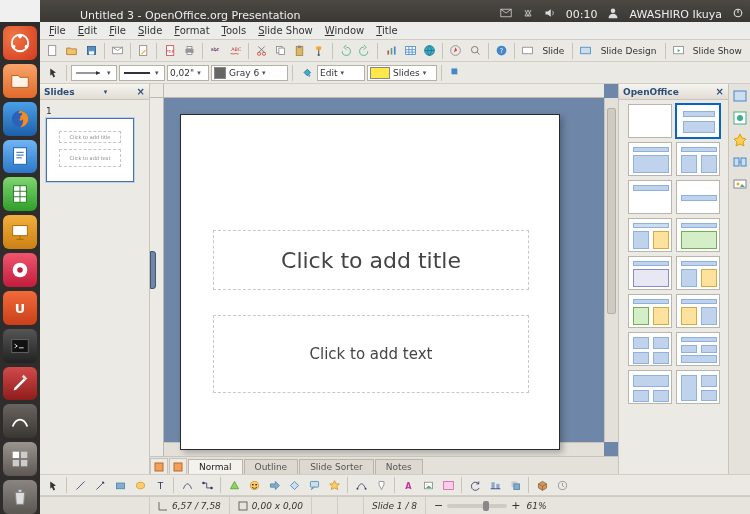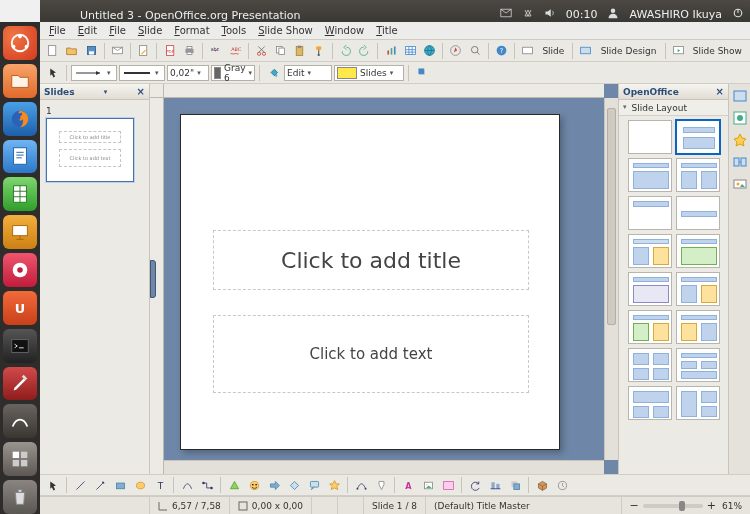--- a/index.html
+++ b/index.html
@@ -78,21 +78,21 @@
   .lay .lb { position:absolute; background:#bfd3ec; border:1px solid #8fb1db; }
 
   .sidestrip { width:22px; background:#e5e2dc; border-left:1px solid #c8c4bc; display:flex; flex-direction:column; align-items:center; padding-top:4px; gap:6px;}
   .sidestrip .si { width:16px; height:16px; }
 
   
   .drawbar { height:22px; background:#ebe9e4; border-top:1px solid #d2cec7; display:flex; align-items:center; padding:0 4px; gap:2px;}
 
   
   .statusbar { height:18px; background:#e7e4de; border-top:1px solid #cfcbc4; display:flex; align-items:center; font-size:9px; color:#333; }
-  .statusbar .cell { border-right:1px solid #cfcbc4; padding:0 8px; height:100%; display:flex; align-items:center; white-space:nowrap;}
+  .statusbar .cell { border-right:1px solid #cfcbc4; padding:0 8px; height:100%; display:flex; align-items:center; white-space:nowrap;font-style:italic;}
   .statusbar .flex { flex:1; }
   .zoom-slider { width:60px; height:4px; background:#cfcbc4; border-radius:2px; position:relative; margin:0 4px;}
   .zoom-slider .knob { position:absolute; top:-3px; left:36px; width:6px; height:10px; background:#888; border-radius:2px;}
 </style>
 </head>
 <body>
 
 <div class="sysbar">
   <span class="title">Untitled 3 - OpenOffice.org Presentation</span>
   <span class="spacer"></span>
@@ -396,21 +396,21 @@
     <div class="tb-select" style="width:46px">
         <svg width="30" height="10">
           <line x1="2" y1="5" x2="28" y2="5" stroke="#333" stroke-width="2"></line>
         </svg>
         <span class="dd">▾</span>
       </div>
     <div class="tb-select" style="width:42px">
         <span>0,02"</span>
         <span class="dd">▾</span>
       </div>
-    <div class="tb-select" style="width:44px">
+    <div class="tb-select" style="width:77px">
         <span class="swatch" style="background:#666;width:12px"></span>
         <span>Gray 6</span>
         <span class="dd">▾</span>
       </div>
     <div class="tb-sep"></div>
     <div class="tb-btn">
         <svg viewBox="0 0 16 16">
           <path d="M5 8l4-4 4 4-4 4z" fill="#4ac" stroke="#178"></path>
           <path d="M12 10c1 1 1 2 0 3s-2 0-2-1z" fill="#4ac"></path>
         </svg>
@@ -460,29 +460,42 @@
         <div class="scroll-v">
             <div class="sthumb"></div>
           </div>
         <div class="scroll-h"></div>
 
         <div class="slide-page">
           <div class="ph ph-title">Click to add title</div>
           <div class="ph ph-text">Click to add text</div>
         </div>
       </div>
+      <div class="view-tabs">
+        <div class="vt-icon">
+            <svg width="10" height="10" viewBox="0 0 10 10">
+              <rect x="1" y="1" width="8" height="8" fill="#f5a05a" stroke="#b76a26"></rect>
+            </svg>
+          </div>
+        <div class="vt-icon">
+            <svg width="10" height="10" viewBox="0 0 10 10">
+              <rect x="1" y="1" width="8" height="8" fill="#f5a05a" stroke="#b76a26"></rect>
+            </svg>
+          </div>
+        <div class="vt-tab active">Normal</div>
+        <div class="vt-tab">Outline</div>
+        <div class="vt-tab">Slide Sorter</div>
+        <div class="vt-tab">Notes</div>
+      </div>
     </div>
 
     <div class="taskpane">
       <div class="pane-header">
         <span>OpenOffice</span>
         <span class="x">×</span>
-      </div>
-      <div class="layout-section">
-        <span>Slide Layout</span>
       </div>
       <div class="layouts">
         <div class="lay"></div>
         <div class="lay sel">
             <div class="lb" style="left:6px;top:6px;width:32px;height:6px"></div>
             <div class="lb" style="left:6px;top:16px;width:32px;height:12px"></div>
           </div>
         <div class="lay">
             <div class="lb" style="left:4px;top:4px;width:36px;height:5px"></div>
             <div class="lb" style="left:4px;top:12px;width:36px;height:18px"></div>
@@ -732,21 +745,20 @@
       </div>
     <div class="cell">
         <svg width="10" height="10" viewBox="0 0 10 10" style="margin-right:4px">
           <rect x="1" y="1" width="8" height="8" fill="none" stroke="#666"></rect>
         </svg>
         <span>0,00 x 0,00</span>
       </div>
     <div class="cell" style="width:26px"></div>
     <div class="cell" style="width:26px"></div>
     <div class="cell">Slide 1 / 8</div>
-    <div class="cell flex">(Default) Title Master</div>
     <div class="cell" style="border-right:none">
       <span style="font-size:11px">−</span>
       <div class="zoom-slider">
           <div class="knob"></div>
         </div>
       <span style="font-size:11px">+</span>
       <span style="margin-left:6px">61%</span>
     </div>
   </div>
 

